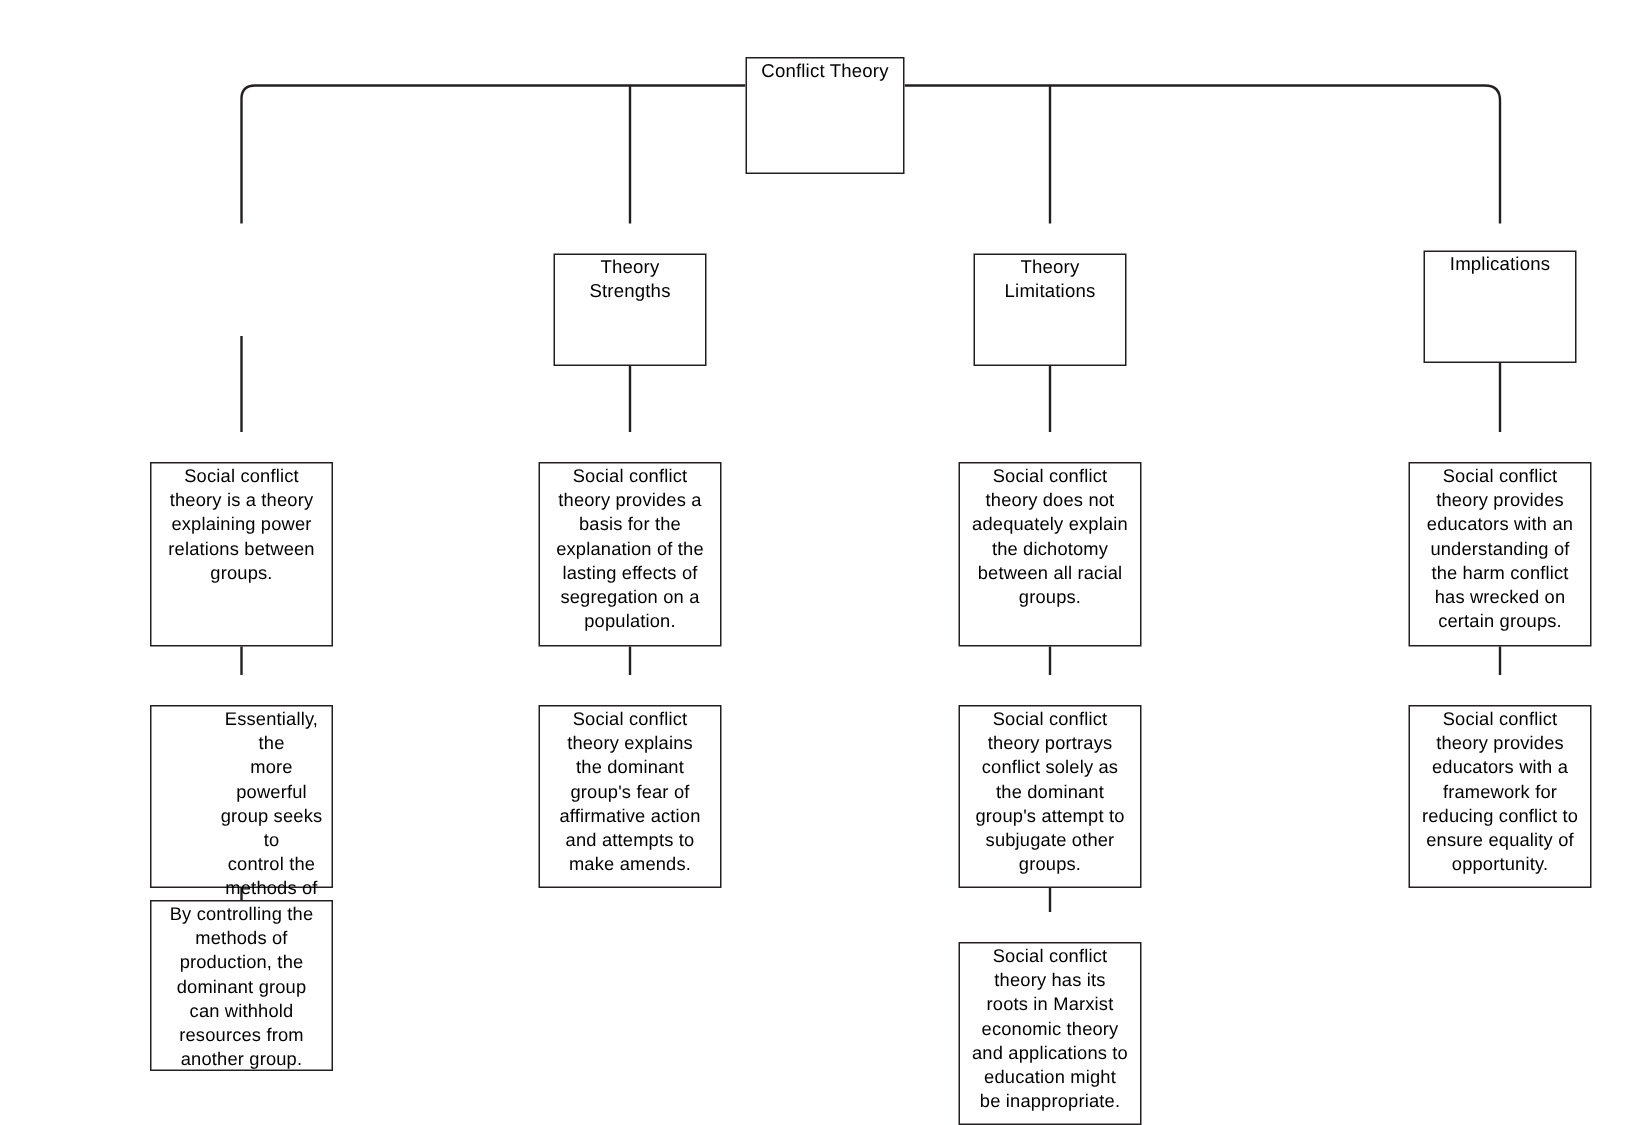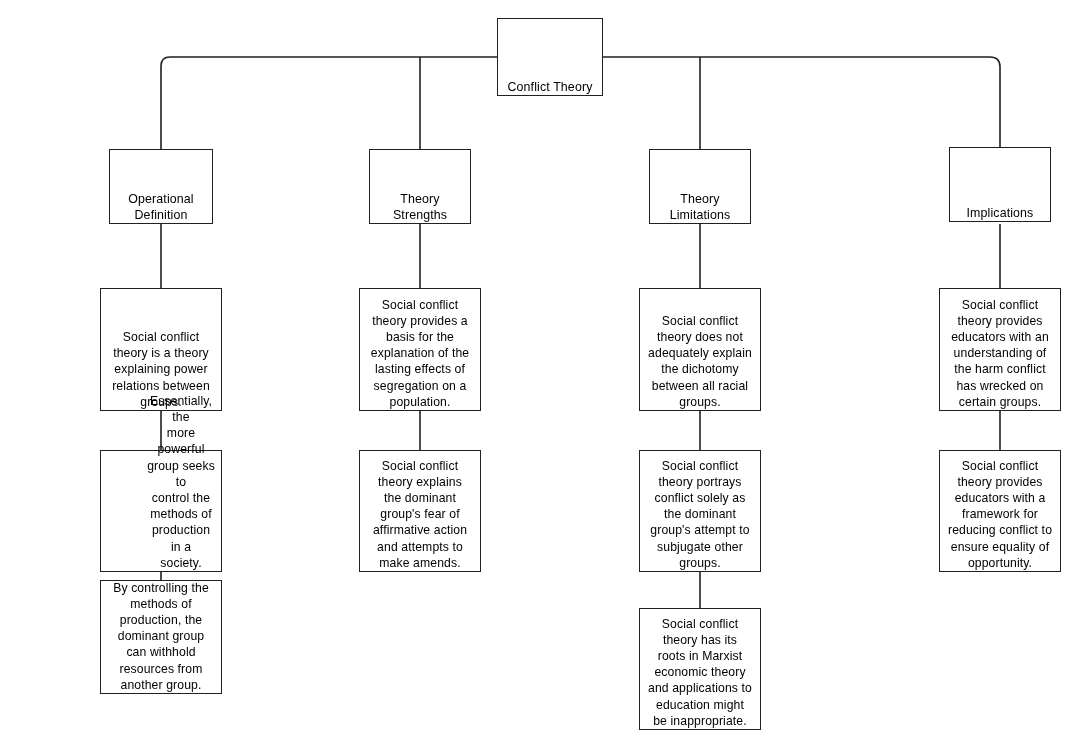--- a/index.html
+++ b/index.html
@@ -25,24 +25,25 @@
     width: 1085px;
     height: 750px;
     pointer-events: none;
   }
   .node {
     position: absolute;
     box-sizing: border-box;
     background: #ffffff;
     border: 1.6px solid #231f20;
     display: flex;
-    align-items: flex-end;
+    align-items: flex-start;
     justify-content: center;
     text-align: center;
     z-index: 2;
+    margin-top: 20px;
   }
   .node-label {
     display: block;
     width: 100%;
     padding: 0 5px;
     text-align: center;
     line-height: 16.2px;
     letter-spacing: 0.01em;
     white-space: pre-line;
   }
@@ -83,24 +84,20 @@
 
       <path d="M 1000 224 L 1000 288"></path>
       <path d="M 1000 411 L 1000 450"></path>
     </g>
   </svg>
 
   <div class="node root" style="left:497px; top:18px; width:106px; height:78px;">
     <span class="node-label">Conflict Theory</span>
   </div>
 
-  <div class="node category" style="left:109px; top:149px; width:104px; height:75px;">
-    <span class="node-label">Operational
-Definition</span>
-  </div>
   <div class="node detail" style="left:100px; top:288px; width:122px; height:123px;">
     <span class="node-label">Social conflict
 theory is a theory
 explaining power
 relations between
 groups.</span>
   </div>
   <div class="node detail" style="left:100px; top:450px; width:122px; height:122px;padding-left:40px;">
     <span class="node-label">Essentially, the
 more powerful

